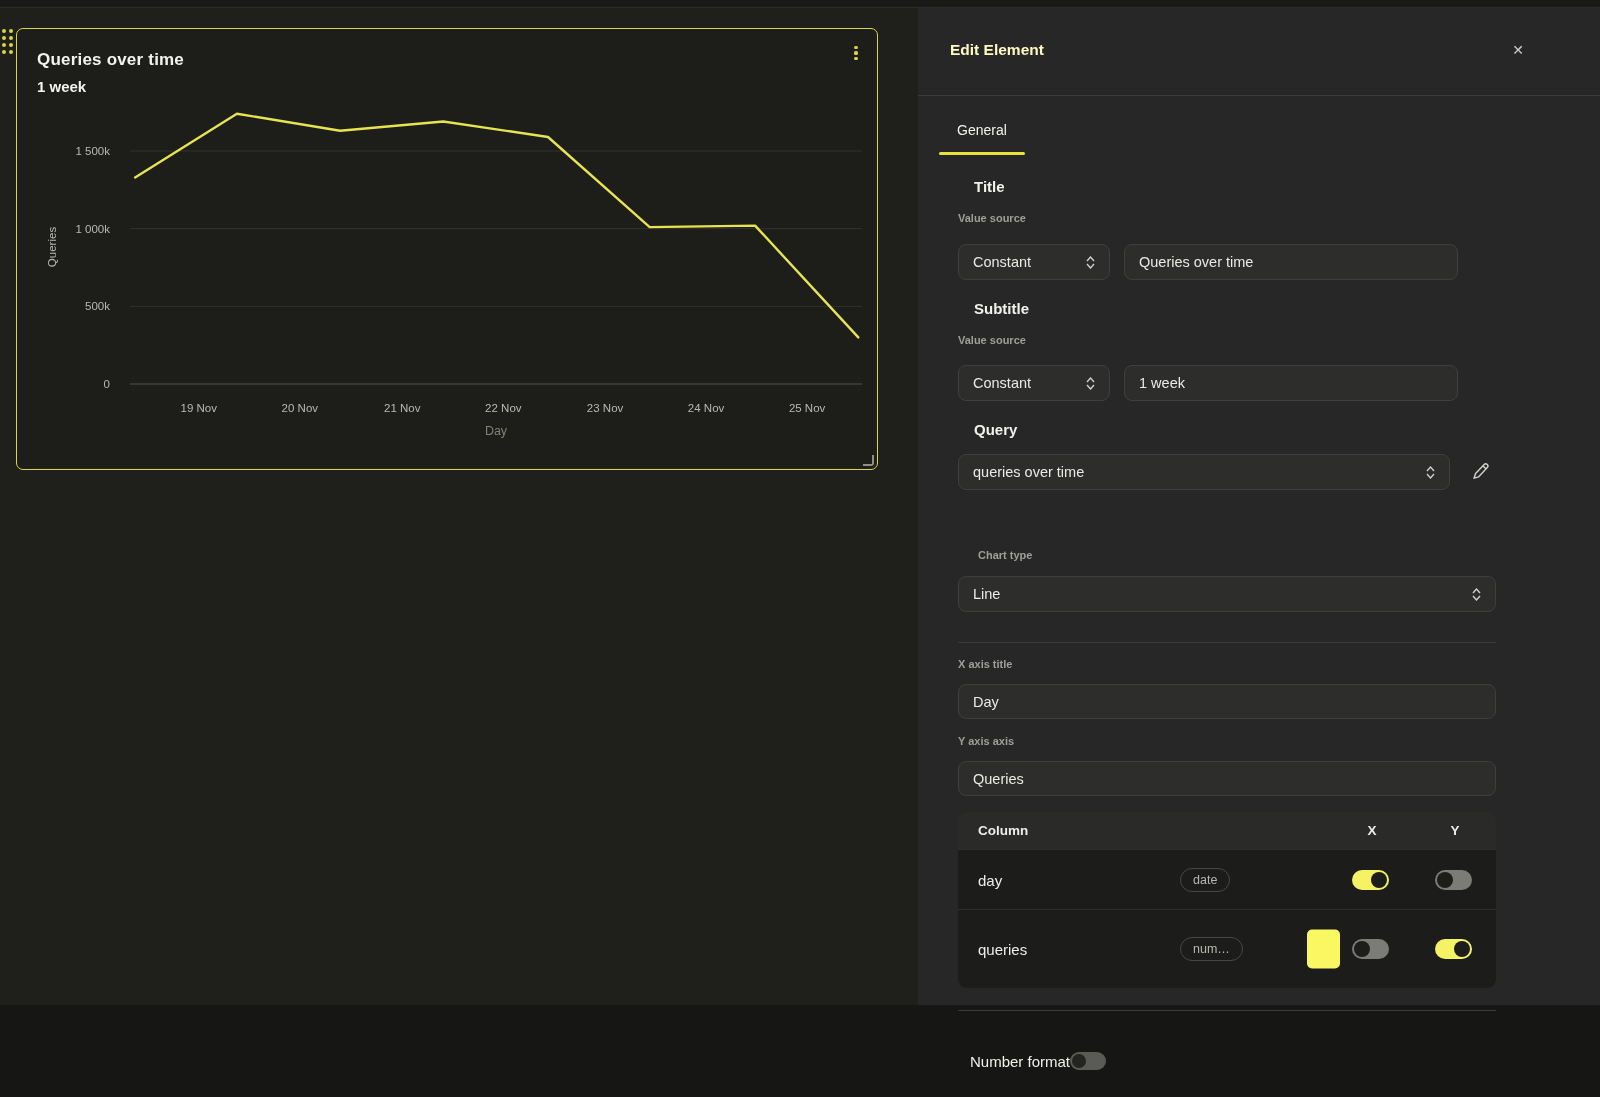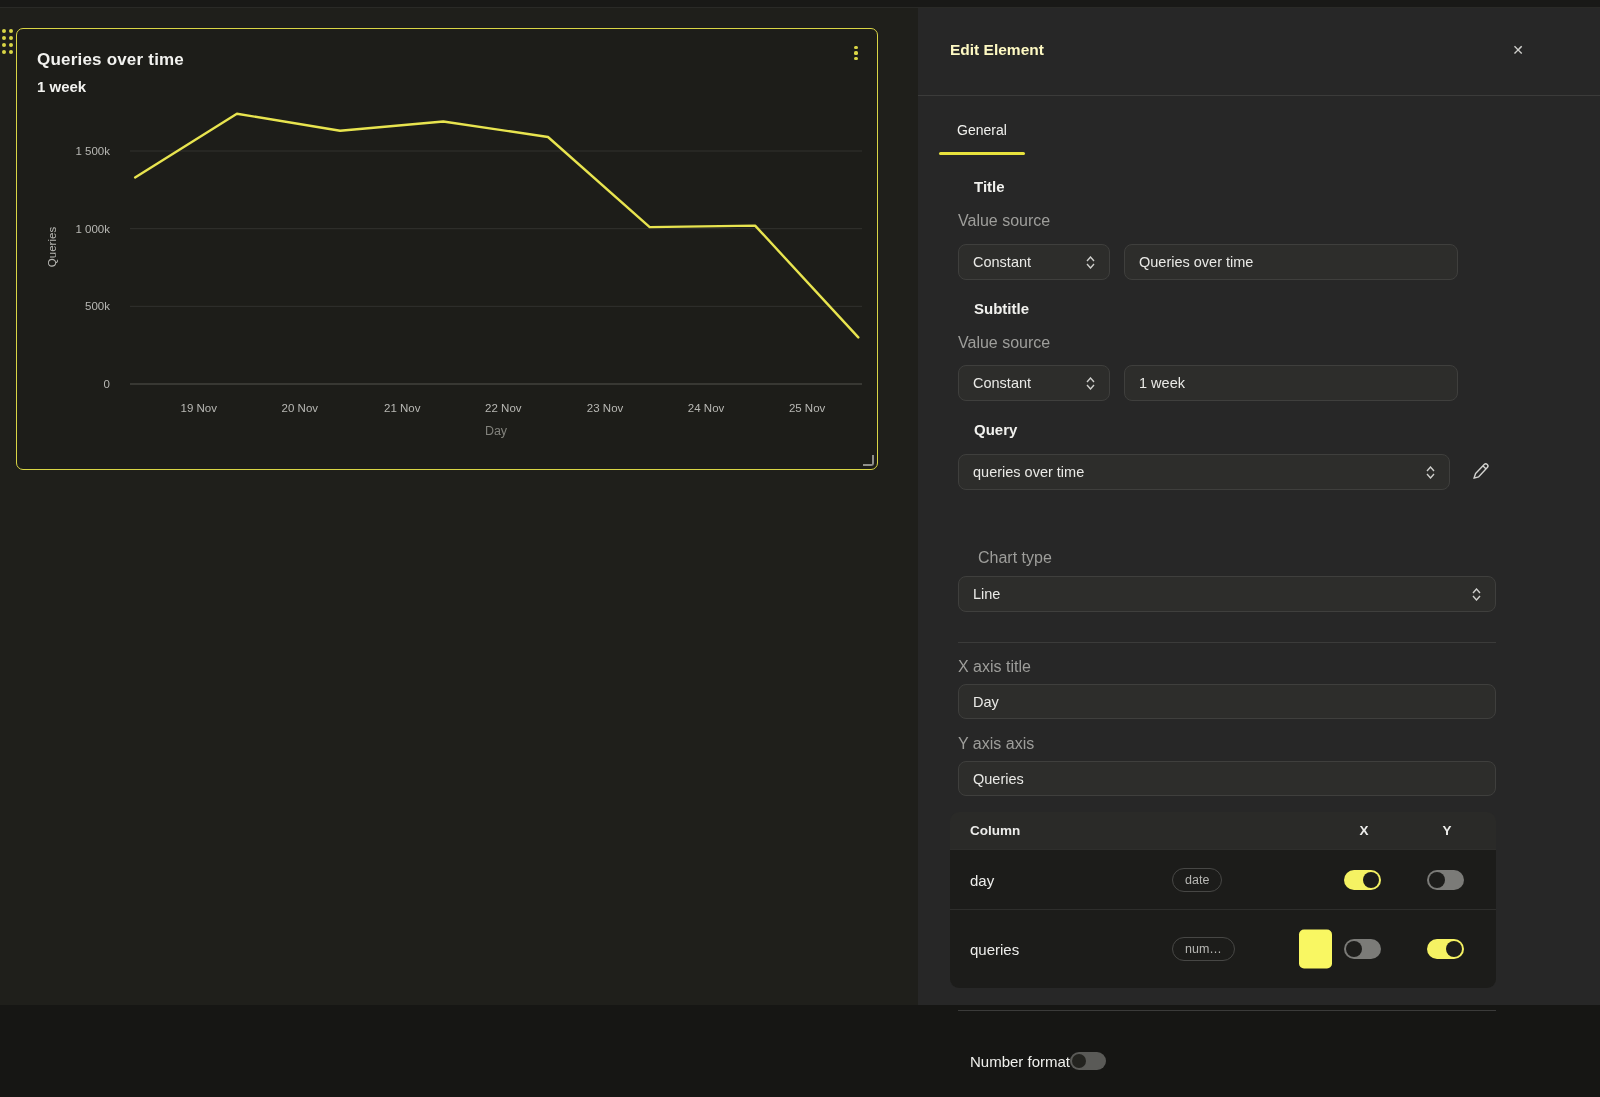--- a/index.html
+++ b/index.html
@@ -28,30 +28,30 @@
   .edit-panel { position:absolute; left:918px; top:8px; width:682px; bottom:0; background:#272727; color:#eaeae7; }
   .panel-header { position:absolute; left:0; top:0; width:100%; height:88px; border-bottom:1px solid #3b3b3a; }
   .panel-title { position:absolute; left:32px; top:33px; font-size:15.5px; font-weight:600; color:#fef9c3; }
   .close-btn { position:absolute; right:70px; top:30px; width:24px; height:24px; display:flex;
     align-items:center; justify-content:center; font-size:14px; color:#cfcfcc; cursor:pointer; }
   .tab { position:absolute; left:21px; top:105px; width:86px; height:42px; text-align:center;
     font-size:14px; color:#f1f1ee; line-height:34px; cursor:pointer; }
   .tab .underline { position:absolute; left:0; bottom:0; width:100%; height:3px; background:#e8e23d; border-radius:2px; }
 
   .sec-heading { position:absolute; left:40px; font-size:15px; font-weight:bold; color:#f1f1ee;margin-left:16px; }
-  .sec-label { position:absolute; left:40px; font-size:16px; color:#9e9e9b; }
+  .sec-label { position:absolute; left:40px; font-size:11px; color:#9e9e9b;font-weight:bold; }
   .control { position:absolute; background:#2d2d2b; border:1px solid #3f3f3d; border-radius:8px;
     height:36px; display:flex; align-items:center; padding:0 14px; font-size:14.5px; color:#e9e9e6; cursor:pointer; }
   .control.text-input { cursor:text; }
   .chevron { margin-left:auto; display:flex; flex-direction:column; gap:1px; }
   .chevron svg { display:block; }
   .pencil-btn { position:absolute; width:24px; height:24px; cursor:pointer; }
   .divider { position:absolute; left:40px; right:104px; height:1px; background:#3b3b3a; }
 
-  .col-table { position:absolute; left:32px; right:104px; top:804px; height:176px;
+  .col-table { position:absolute; left:40px; right:104px; top:804px; height:176px;
     background:#2a2a28; border-radius:9px; overflow:hidden; }
   .col-table .thead { position:relative; height:37px; font-size:13.5px; font-weight:600; color:#ececea; }
   .th-col { position:absolute; left:20px; top:11px; }
   .th-x { position:absolute; left:394px; top:11px; width:40px; text-align:center; }
   .th-y { position:absolute; left:477px; top:11px; width:40px; text-align:center; }
   .trow { position:relative; background:#1c1c1a; border-top:1px solid #2e2e2c; }
   .trow.r1 { height:60px; }
   .trow.r2 { height:79px; }
   .trow .rname { position:absolute; left:20px; top:50%; transform:translateY(-50%); font-size:15px; color:#ededeb; }
   .type-badge { position:absolute; left:222px; top:50%; transform:translateY(-50%);

